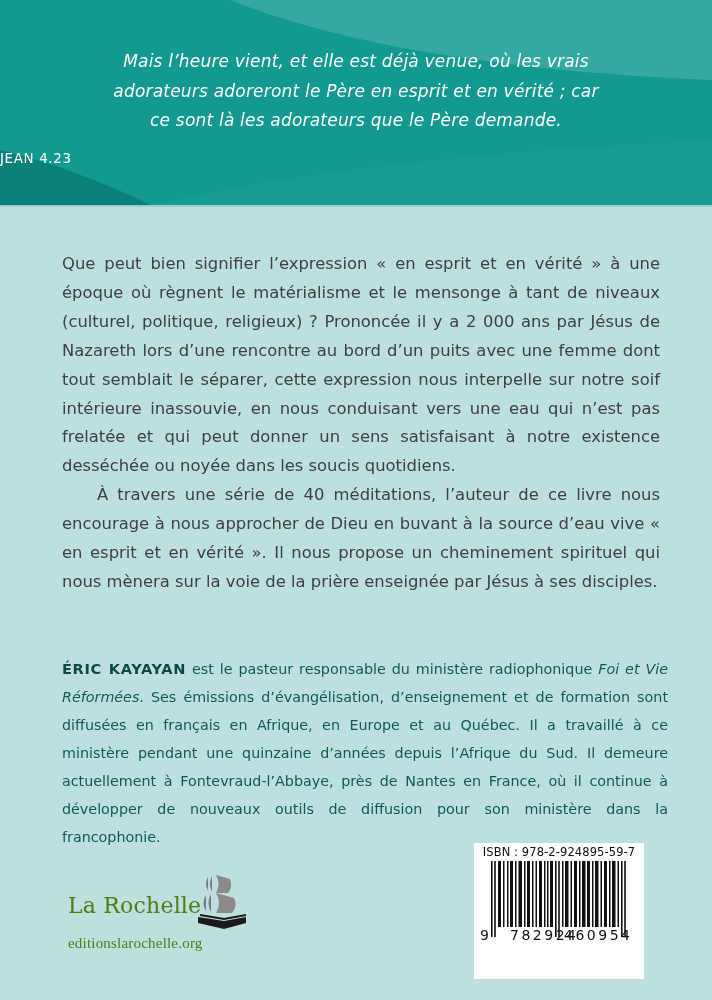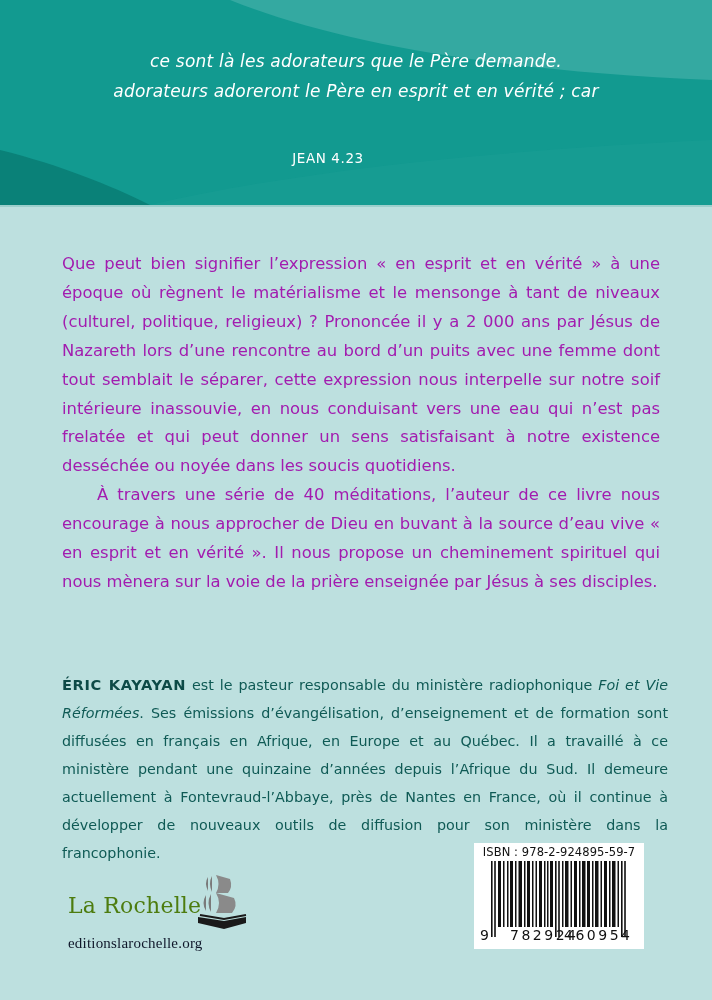--- a/index.html
+++ b/index.html
@@ -32,45 +32,43 @@
       color: #ffffff;
       font-style: italic;
       font-size: 17px;
       line-height: 29.5px;
       letter-spacing: 0.2px;
     }
     .quote-ref {
       position: absolute;
       left: 0; top: 150px;
       width: 656px;
-      text-align: center;
       color: #ffffff;
       font-size: 13.5px;
       letter-spacing: 0.6px;
     }
     .body-text {
       position: absolute;
       left: 62px; top: 250px;
       width: 598px;
       font-size: 16.4px;
       line-height: 28.9px;
-      color: #a21caf;
+      color: #404040;
     }
     .body-text p { text-align: justify; text-align-last: left; }
     .body-text p.indent { text-indent: 35px; }
     .bio {
       position: absolute;
       left: 62px; top: 655px;
       width: 606px;
       font-size: 14.3px;
       line-height: 28px;
       color: #0f5a55;
       text-align: justify;
       text-align-last: left;
-      margin-top: 16px;
     }
     .bio .author { font-weight: bold; letter-spacing: 0.6px; color: #0d4a47; font-size: 14.6px; }
     .bio .em { font-style: italic; }
     .publisher {
       position: absolute;
       left: 68px; top: 893px;
       font-family: "DejaVu Serif", serif;
       font-size: 22px;
       color: #4d7c0f;
       letter-spacing: 0.2px;
@@ -78,27 +76,27 @@
     .logo {
       position: absolute;
       left: 196px; top: 873px;
       width: 58px; height: 60px;
     }
     .website {
       position: absolute;
       left: 68px; top: 935px;
       font-family: "Liberation Serif", serif;
       font-size: 15px;
-      color: #0f172a;
+      color: #4d7c0f;
       letter-spacing: 0.2px;
     }
     .barcode {
       position: absolute;
       left: 474px; top: 843px;
-      width: 170px; height: 106px;
+      width: 170px; height: 136px;
       background: #ffffff;
     }
     .isbn-label {
       position: absolute;
       left: 0; top: 2px;
       width: 170px;
       text-align: center;
       font-size: 11.5px;
       color: #111;
       letter-spacing: 0.1px;
@@ -118,22 +116,23 @@
 <body>
 
 <div class="header">
   <svg class="bg" width="712" height="205" viewBox="0 0 712 205">
     <rect x="0" y="0" width="712" height="205" fill="#129a90"></rect>
     <path d="M230 0 C 330 40, 480 70, 712 80 L712 0 Z" fill="#34a9a1"></path>
     <path d="M0 150 C 60 165, 110 185, 150 205 L0 205 Z" fill="#0a8178"></path>
     <path d="M150 205 C 300 170, 500 150, 712 140 L712 205 Z" fill="#1fa098" opacity="0.35"></path>
   </svg>
   <div class="quote">
+    <div>Mais l’heure vient, et elle est déjà venue, où les vrais</div>
+    <div>adorateurs adoreront le Père en esprit et en vérité ; car</div>
     <div>ce sont là les adorateurs que le Père demande.</div>
-    <div>adorateurs adoreront le Père en esprit et en vérité ; car</div>
   </div>
   <div class="quote-ref">JEAN 4.23</div>
 </div>
 <div class="header-border"></div>
 
 <div class="body-text">
   <p>Que peut bien signifier l’expression « en esprit et en vérité » à une époque où règnent le matérialisme et le mensonge à tant de niveaux (culturel, politique, religieux) ? Prononcée il y a 2 000 ans par Jésus de Nazareth lors d’une rencontre au bord d’un puits avec une femme dont tout semblait le séparer, cette expression nous interpelle sur notre soif intérieure inassouvie, en nous conduisant vers une eau qui n’est pas frelatée et qui peut donner un sens satisfaisant à notre existence desséchée ou noyée dans les soucis quotidiens.</p>
   <p class="indent">À travers une série de 40 méditations, l’auteur de ce livre nous encourage à nous approcher de Dieu en buvant à la source d’eau vive « en esprit et en vérité ». Il nous propose un cheminement spirituel qui nous mènera sur la voie de la prière enseignée par Jésus à ses disciples.</p>
 </div>
 

